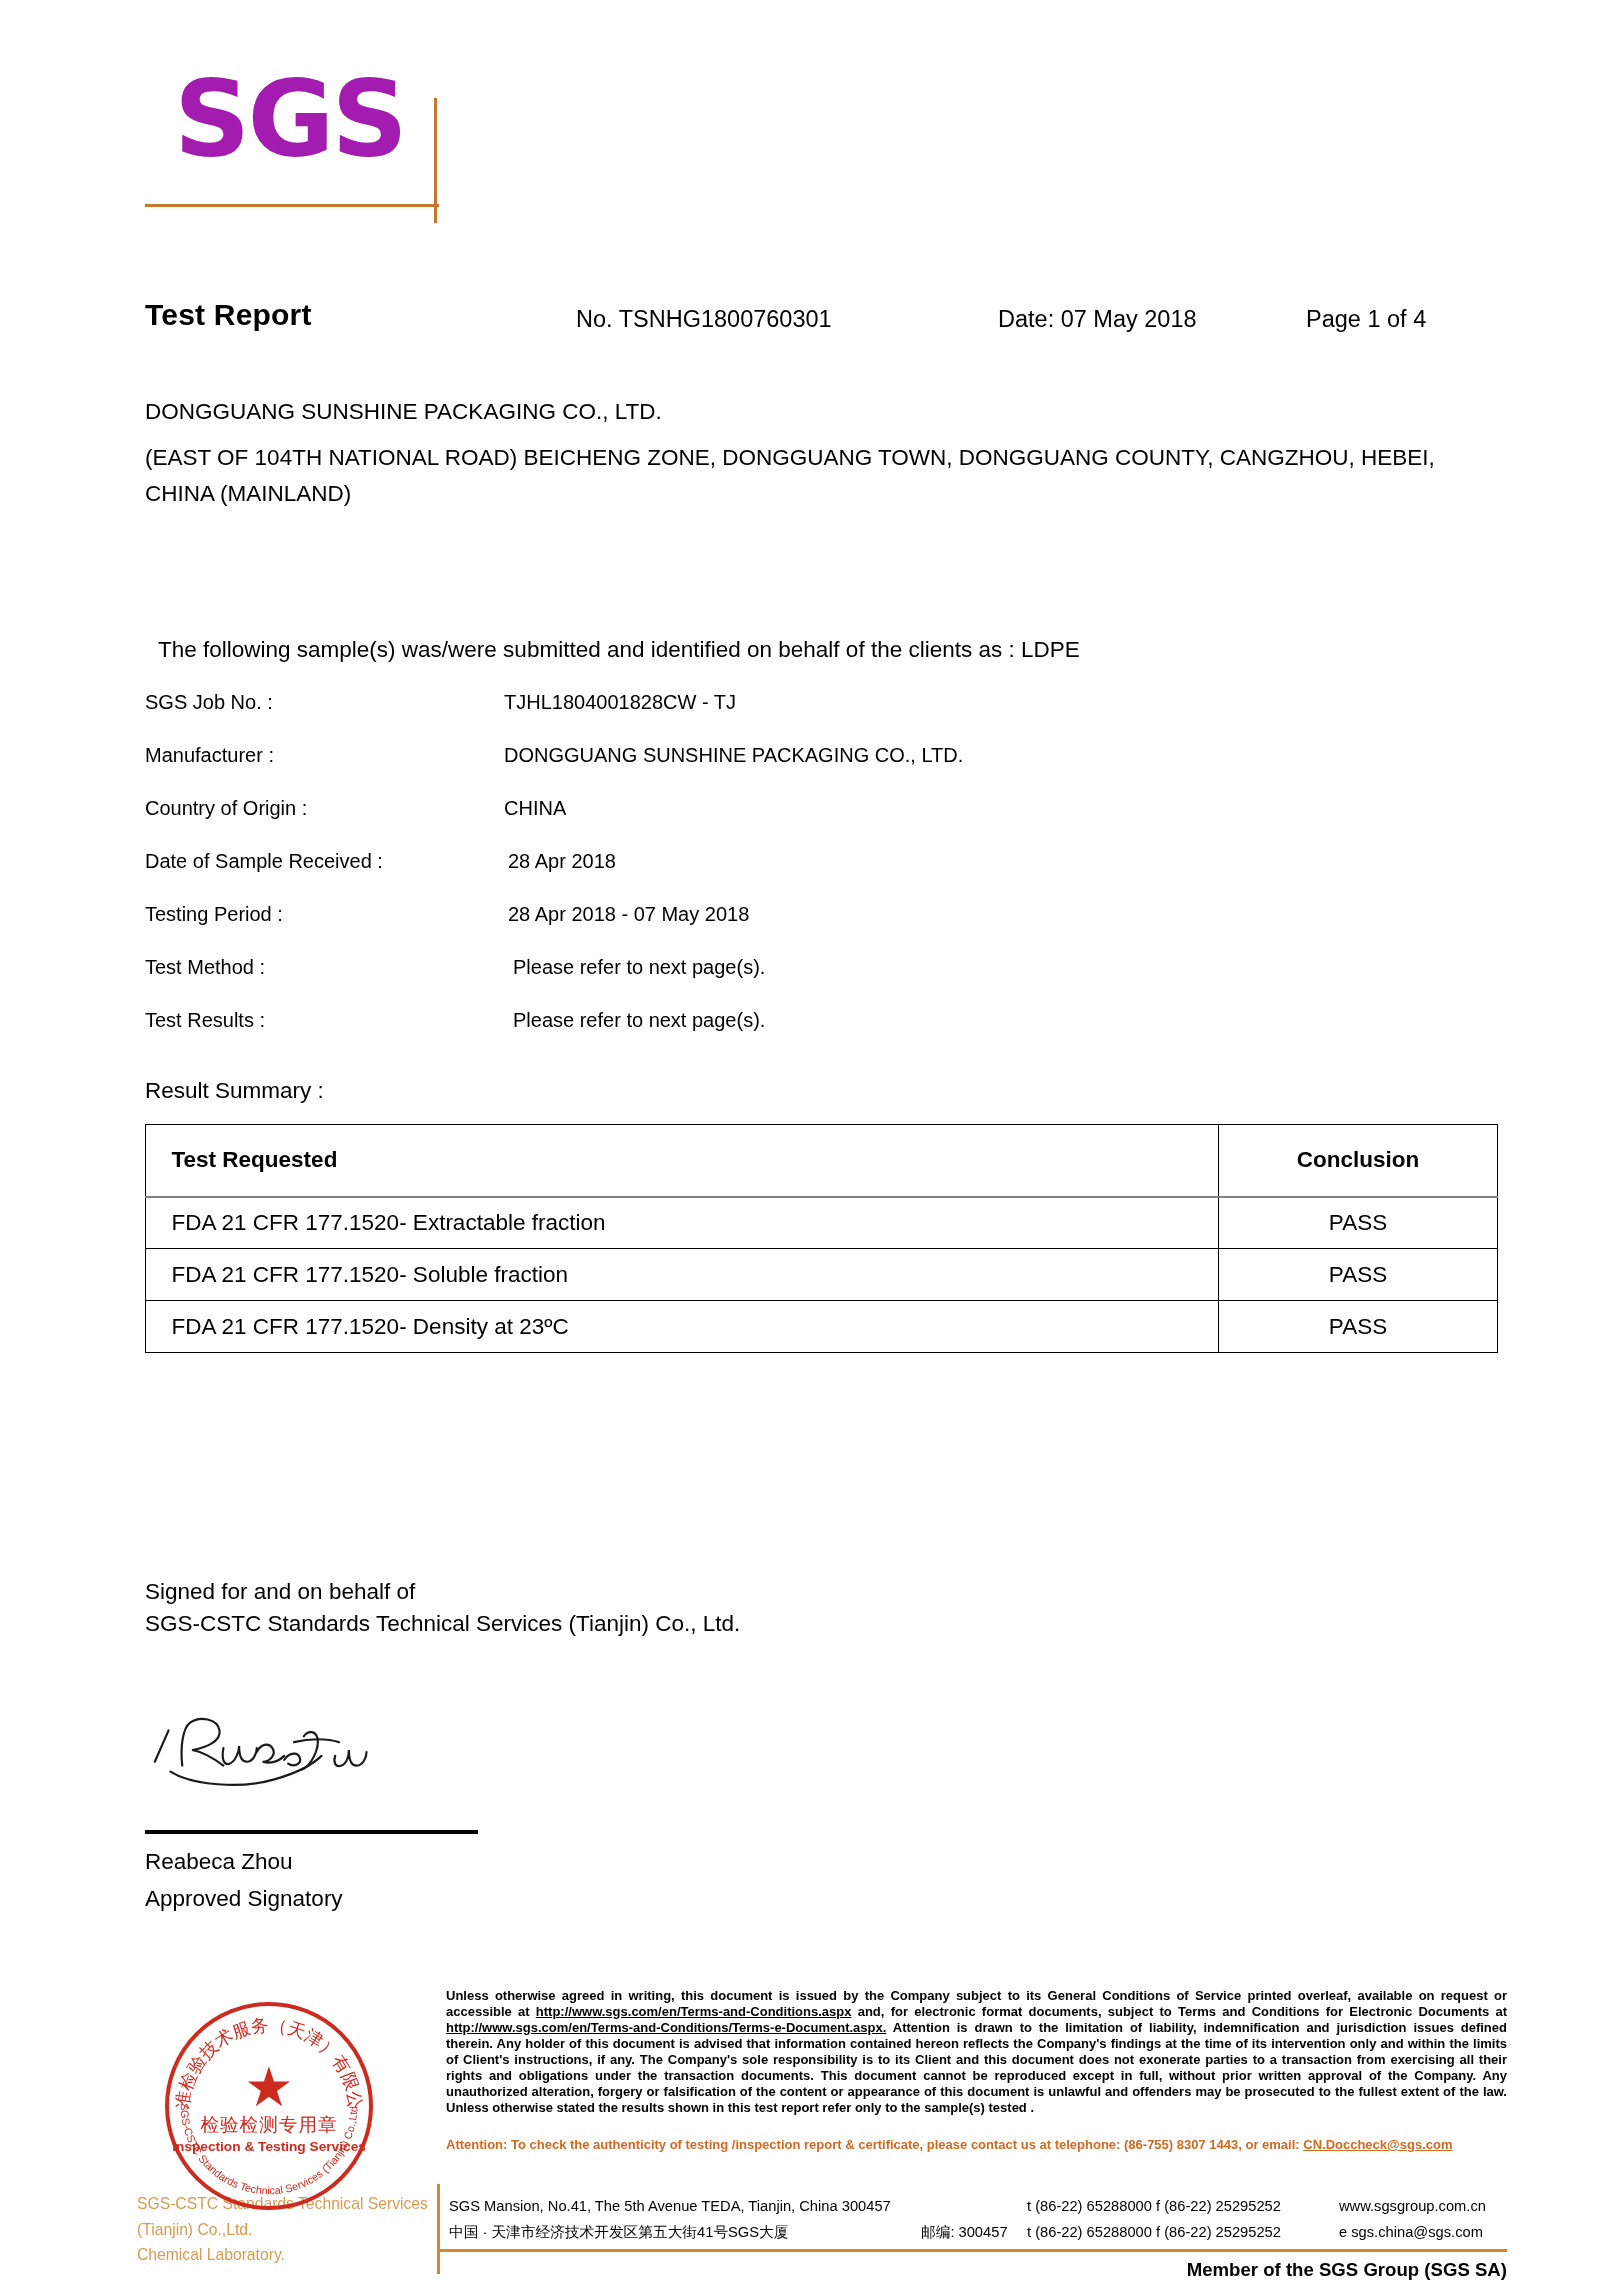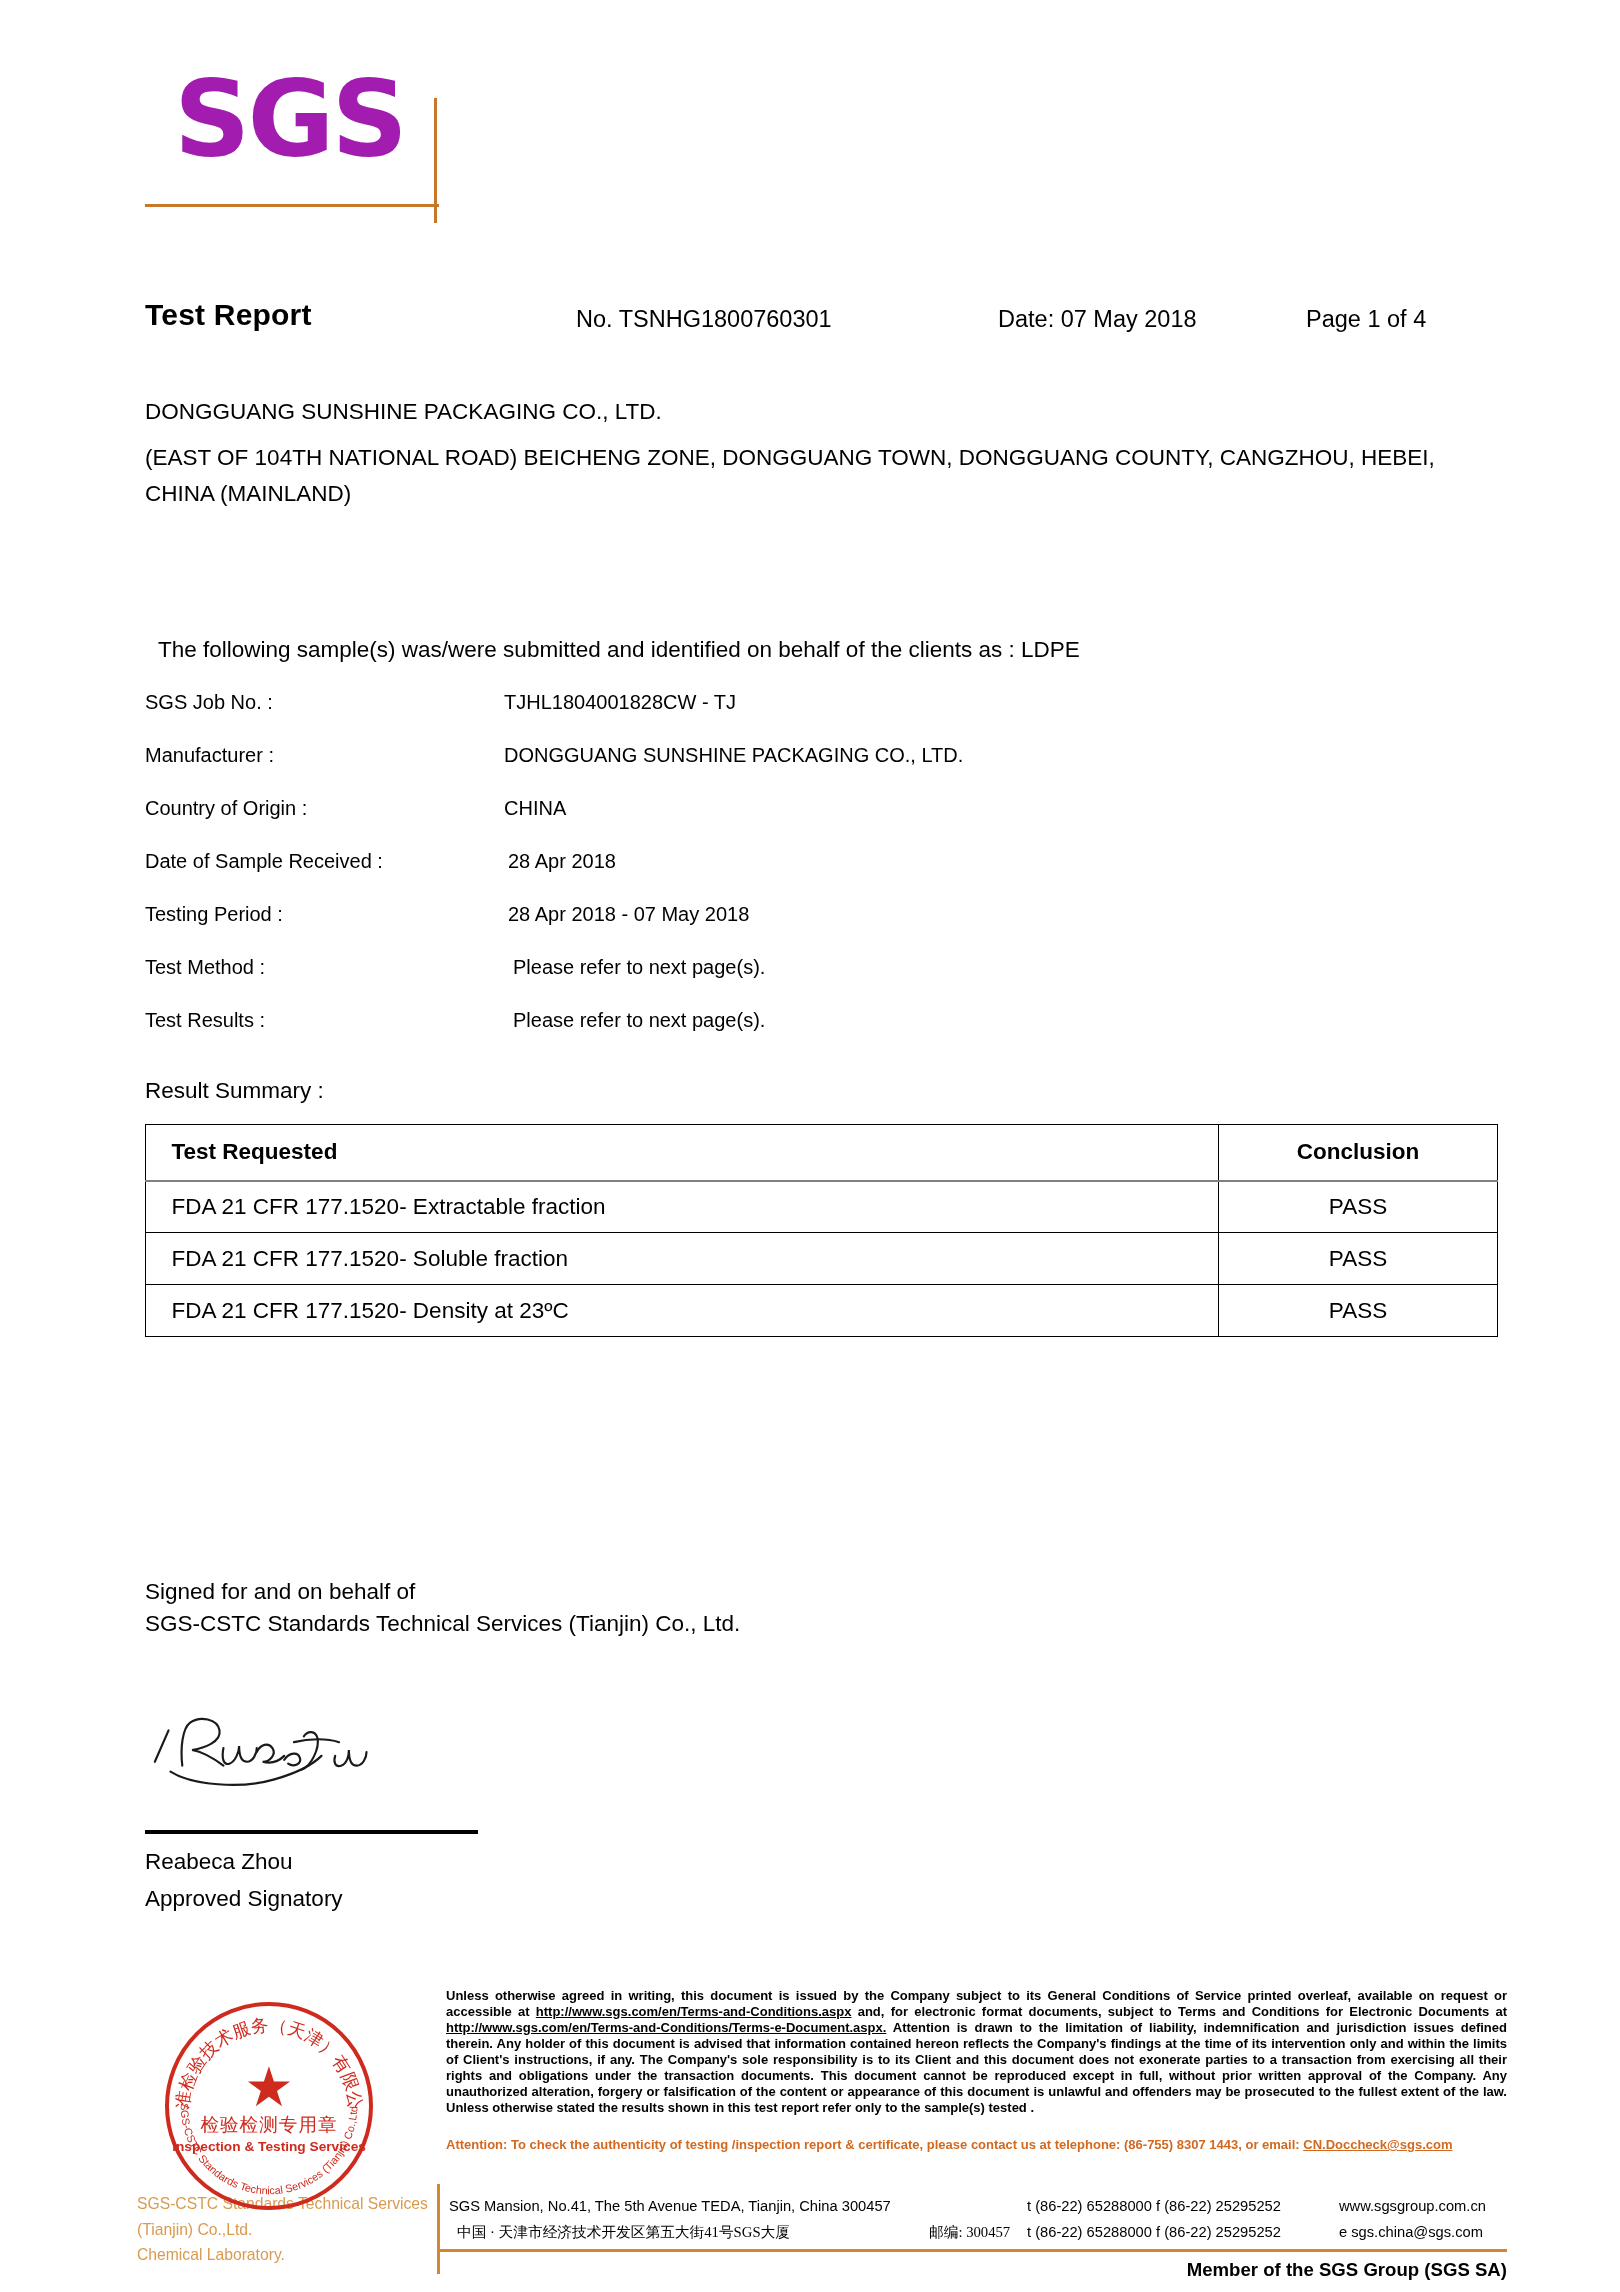--- a/index.html
+++ b/index.html
@@ -153,21 +153,21 @@
     font-weight: normal;
     font-size: 22.5px;
     text-align: left;
     padding: 0 0 0 25.5px;
     height: 52px;
     vertical-align: middle;
   }
   #summary-table thead th {
     font-weight: bold;
     border-bottom: 2.9px solid #808080;
-    height: 56px;
+    height: 72px;
   }
   #summary-table th.col-conclusion,
   #summary-table td.col-conclusion {
     width: 279px;
     text-align: center;
     padding-left: 0;
   }
 
   
   #signed-text {
@@ -321,21 +321,21 @@
     top: 2194px;
     width: 1059px;
     font-size: 14.7px;
     line-height: 25.5px;
   }
   .faddr-row { position: relative; height: 25.5px; white-space: nowrap; }
   .faddr-main { position: absolute; left: 0; top: 0; }
   .faddr-zip  { position: absolute; left: 472px; top: 0; }
   .faddr-tel  { position: absolute; left: 578px; top: 0; }
   .faddr-web  { position: absolute; left: 890px; top: 0; }
-  .cn { font-family: Liberation Serif, serif; margin-left: 8px; }
+  .cn { font-family: Liberation Sans, sans-serif; }
   #member-text {
     position: absolute;
     left: 0;
     top: 2259px;
     width: 1507px;
     text-align: right;
     font-size: 18.6px;
     font-weight: bold;
     padding-left: 23px;
   }

